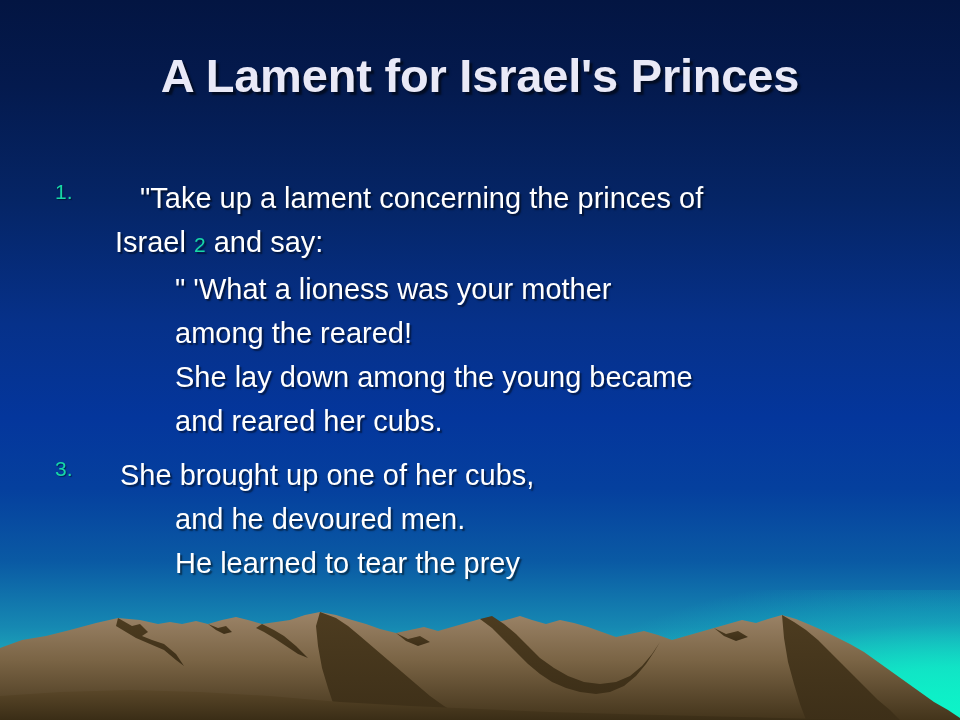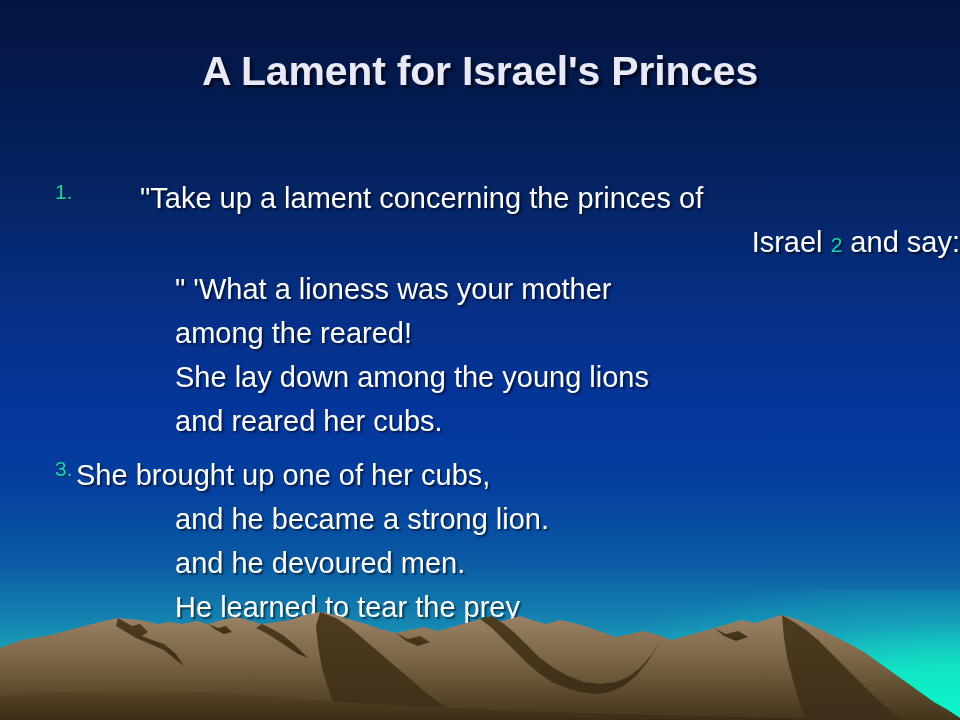--- a/index.html
+++ b/index.html
@@ -45,21 +45,21 @@
     pointer-events: none;
   }
 
   
   #title {
     position: absolute;
     top: 48px;
     left: 0;
     width: 960px;
     text-align: center;
-    font-size: 41px;
+    font-size: 47px;
     font-weight: bold;
     color: #e9e9f7;
     letter-spacing: -0.2px;
     text-shadow: 3px 3px 2px rgba(0,0,0,0.55);
     white-space: nowrap;
   }
 
   
   #body-block {
     position: absolute;
@@ -78,23 +78,23 @@
     color: #17d8a6;
     text-shadow: 1px 1px 1px rgba(0,0,0,0.45);
   }
   .lines {
     font-size: 29px;
     color: #ffffff;
     line-height: 44px;
     text-shadow: 2px 2px 1.5px rgba(0,0,0,0.5);
   }
   .ln     { padding-left: 140px; }
-  .ln-w   { padding-left: 115px; text-align: right; }   
+  .ln-w   { padding-left: 115px; }   
   .ln-q   { padding-left: 175px; }   
-  .ln-i3  { padding-left: 76px; }   
+  .ln-i3  { padding-left: 120px; }   
   .verse {
     font-size: 21px;
     color: #17d8a6;
   }
   #item-3 { margin-top: 10px; }
 
   
   #mountains {
     position: absolute;
     left: 0;
@@ -114,30 +114,29 @@
 
   <div id="body-block">
 
     <div class="item" id="item-1">
       <span class="marker">1.</span>
       <div class="lines">
         <div class="ln">"Take up a lament concerning the princes of</div>
         <div class="ln-w"><span>Israel </span><span class="verse">2</span><span> and say:</span></div>
         <div class="ln-q">" 'What a lioness was your mother</div>
         <div class="ln-q">among the reared!</div>
-        <div class="ln-q">She lay down among the young lions</div>
+        <div class="ln-q">She lay down among the young became</div>
         <div class="ln-q">and reared her cubs.</div>
       </div>
     </div>
 
     <div class="item" id="item-3">
       <span class="marker">3.</span>
       <div class="lines">
         <div class="ln-i3">She brought up one of her cubs,</div>
-        <div class="ln-q">and he became a strong lion.</div>
         <div class="ln-q">and he devoured men.</div>
         <div class="ln-q">He learned to tear the prey</div>
       </div>
     </div>
 
   </div>
 
   <svg id="mountains" viewBox="0 0 960 110" preserveAspectRatio="none">
     <defs>
       <linearGradient id="lightRock" x1="0" y1="0" x2="0" y2="1">

